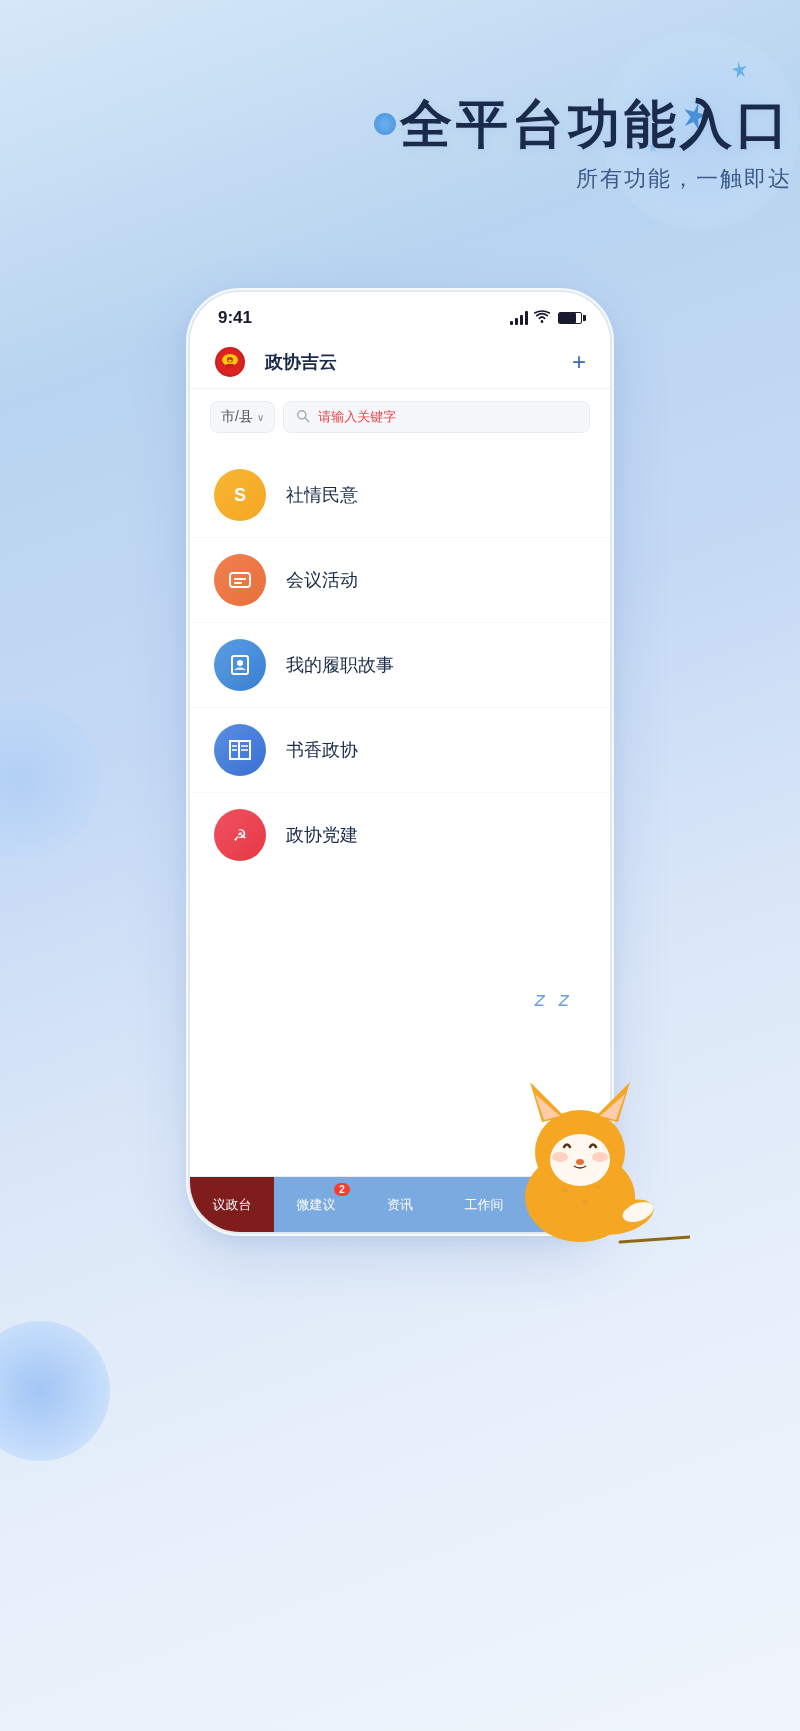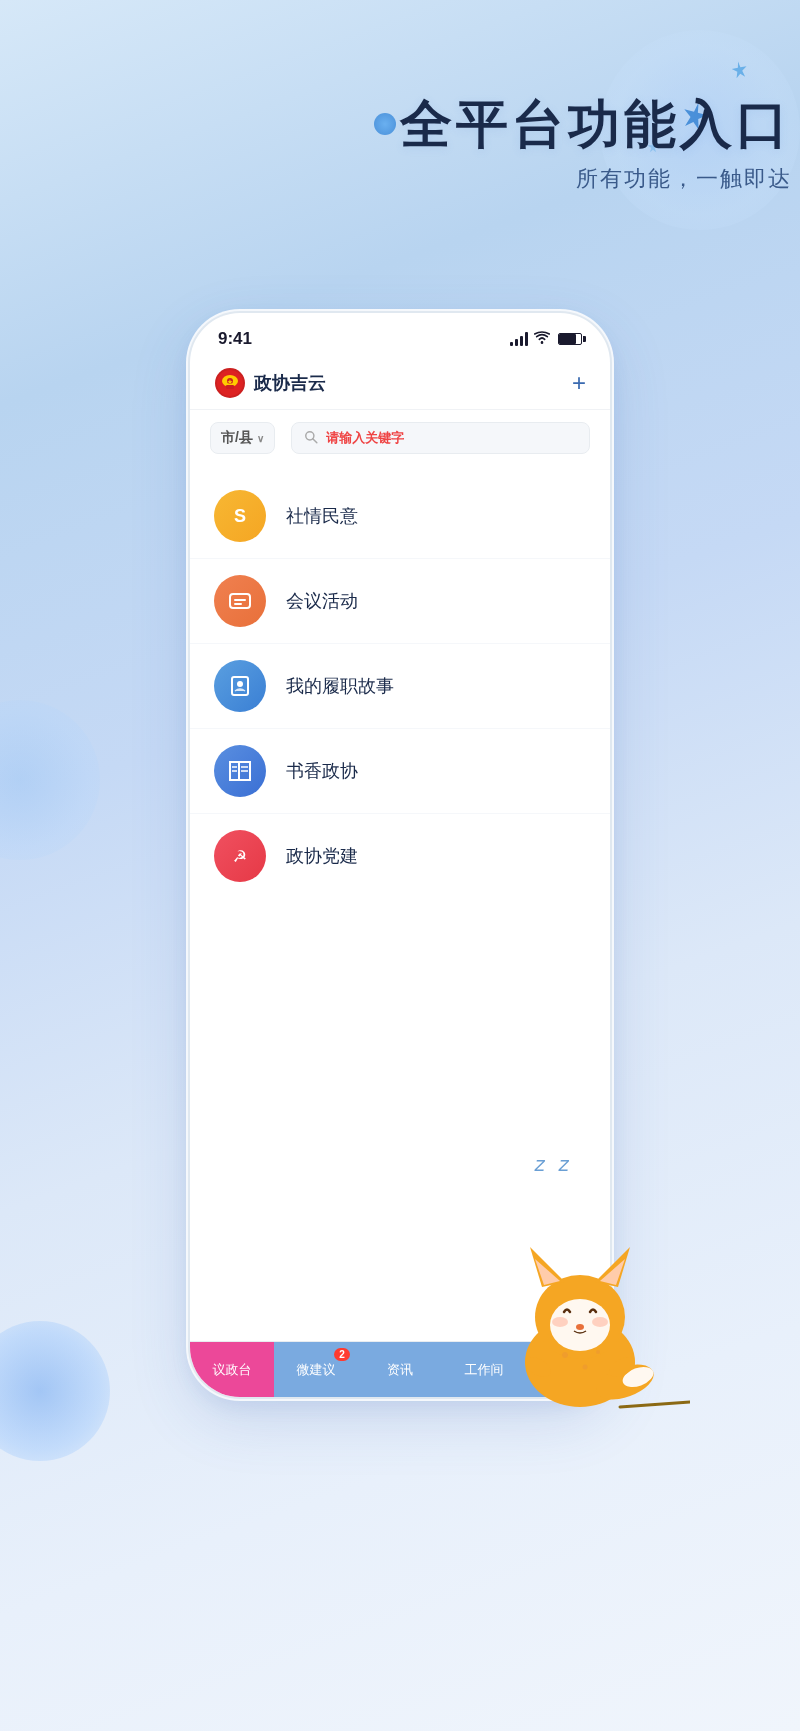--- a/index.html
+++ b/index.html
@@ -103,25 +103,25 @@
     .hero-subtitle {
       font-size: 22px;
       color: #3a5a8a;
       margin-top: 4px;
       letter-spacing: 2px;
     }
 
     
     .phone-container {
       position: absolute;
-      top: 313px;
+      top: 292px;
       left: 50%;
       transform: translateX(-50%);
       width: 420px;
-      height: 1084px;
+      height: 940px;
       z-index: 10;
     }
 
     .phone-frame {
       width: 100%;
       height: 100%;
       background: white;
       border-radius: 50px;
       box-shadow:
         0 0 0 2px #e0e8f0,
@@ -217,21 +217,21 @@
       display: flex;
       align-items: center;
       justify-content: space-between;
       padding: 10px 24px;
       border-bottom: 1px solid #f0f2f5;
     }
 
     .app-logo-area {
       display: flex;
       align-items: center;
-      gap: 8px;
+      gap: 19px;
     }
 
     .app-logo-emblem {
       width: 32px;
       height: 32px;
     }
 
     .app-title {
       font-size: 18px;
       font-weight: 600;
@@ -243,22 +243,21 @@
       color: #3a6ab0;
       font-weight: 300;
       cursor: pointer;
     }
 
     
     .search-row {
       display: flex;
       align-items: flex-start;
       padding: 12px 20px;
-      gap: 16px;
-      font-weight: bold;
+      gap: 8px;
     }
 
     .region-select {
       display: flex;
       align-items: center;
       gap: 4px;
       font-size: 14px;
       color: #555;
       background: #f5f7fa;
       border: 1px solid #e8ecf0;
@@ -347,21 +346,21 @@
       align-items: center;
       justify-content: center;
       font-size: 13px;
       color: white;
       font-weight: 500;
       position: relative;
       border-radius: 0;
     }
 
     .tab-item.active {
-      background: #ec4899;
+      background: #7f1d1d;
     }
 
     .tab-item.inactive {
       background: #7aaae0;
     }
 
     .tab-badge {
       position: absolute;
       top: 6px;
       right: 8px;

